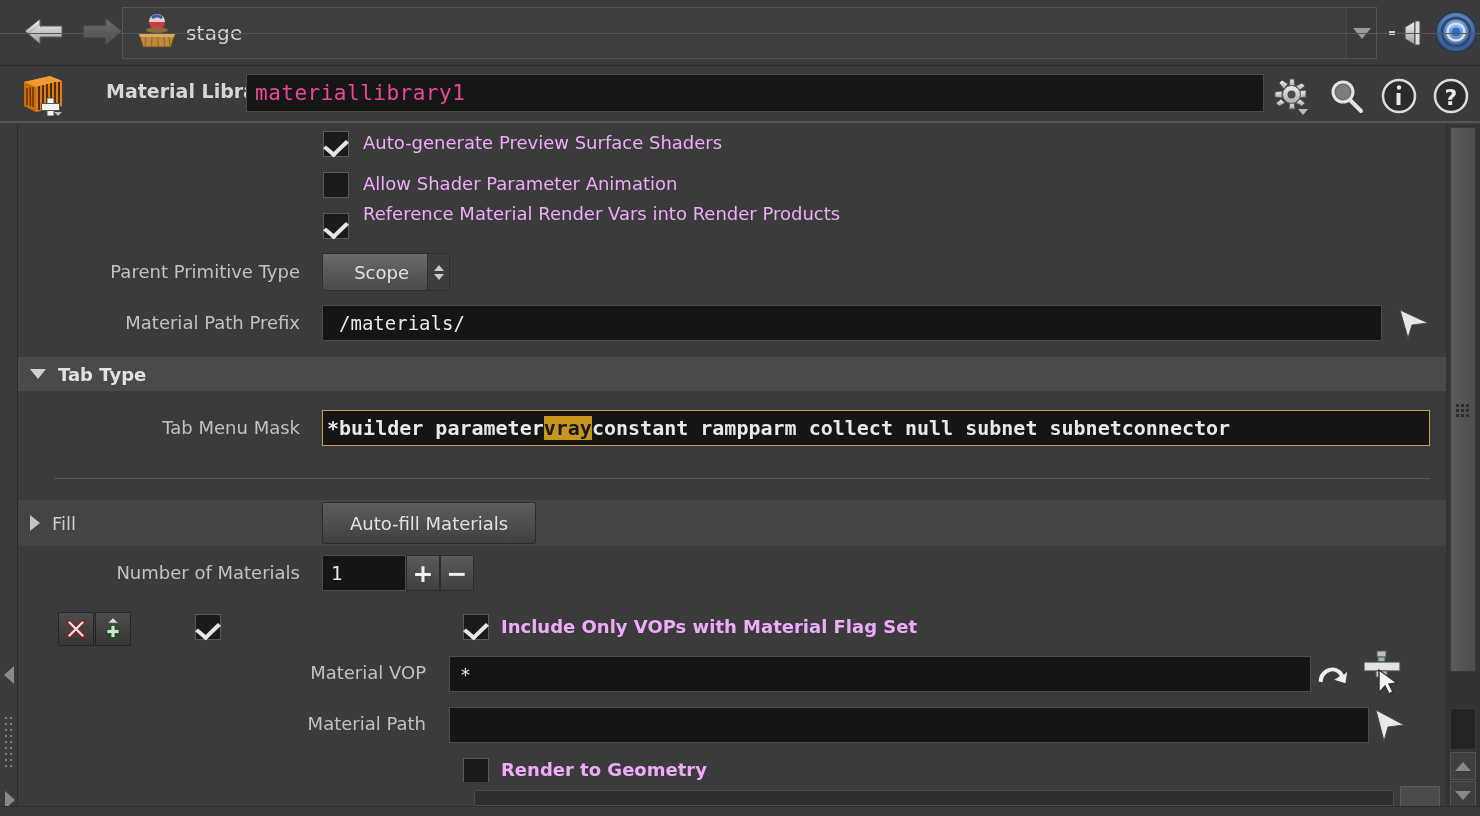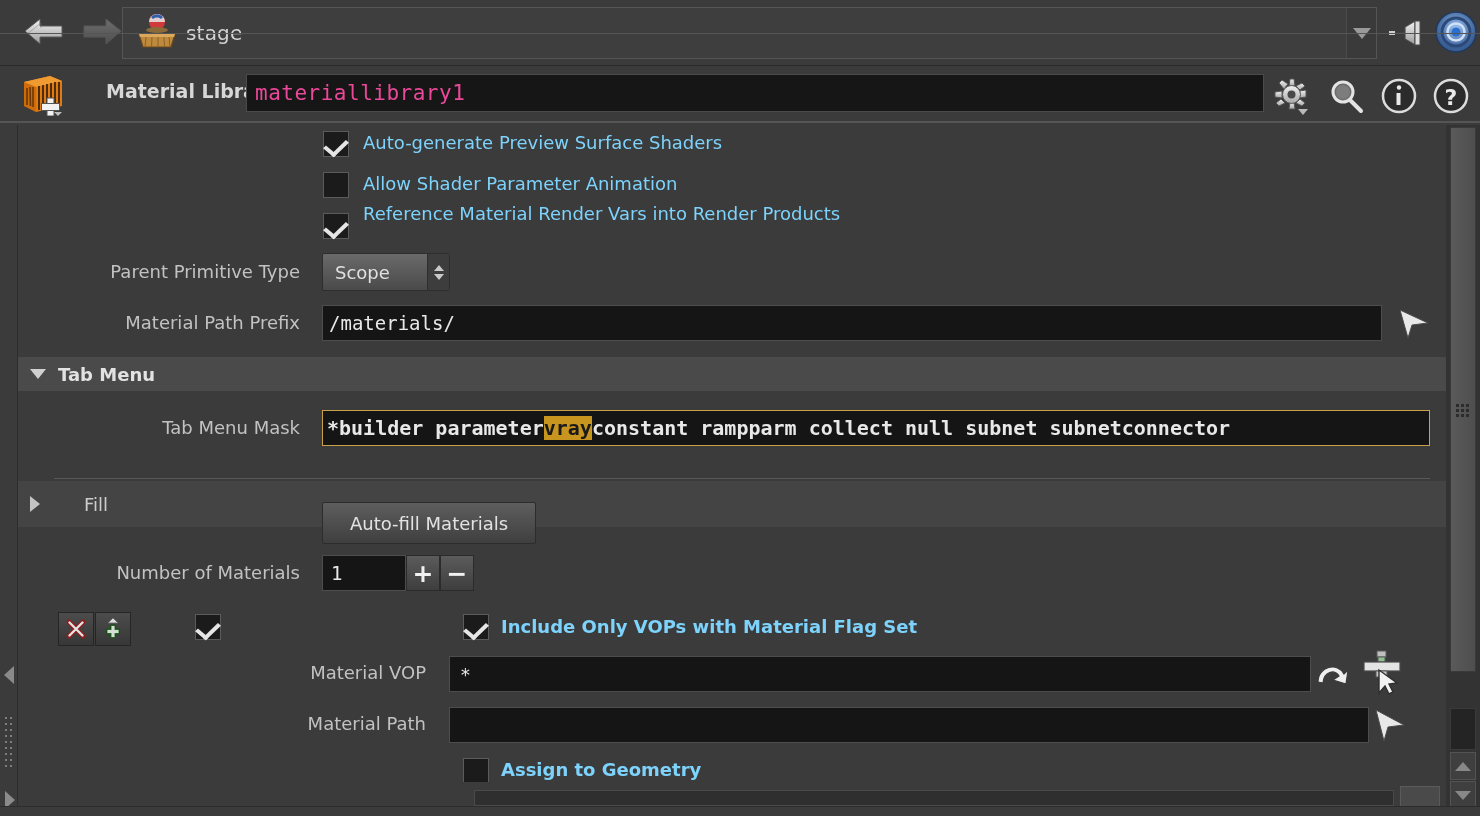--- a/index.html
+++ b/index.html
@@ -67,41 +67,41 @@
   
   .cb{
     position:absolute; width:26px; height:26px;
     background:#1b1b1b; border:1px solid #5b5b5b; cursor:pointer;
   }
   .cb.checked::after{
     content:""; position:absolute; left:5px; top:3px; width:10px; height:17px;
     border:solid #e6e6e6; border-width:0 4px 4px 0;
     transform:rotate(40deg) skewX(-6deg);
   }
-  .cblabel{ position:absolute; font-size:18px; color:#7dd3fc; white-space:nowrap;}
+  .cblabel{ position:absolute; font-size:18px; color:#f0abfc; white-space:nowrap;}
 
   
   .combo{
     position:absolute; height:38px;
     background:linear-gradient(#6a6a6a,#4a4a4a);
     border:1px solid #2e2e2e; border-radius:2px;
     display:flex; align-items:center; cursor:pointer;
   }
-  .combo .ctext{ flex:1; text-align:left; font-size:18px; color:#e0e0e0; padding:0 12px;}
+  .combo .ctext{ flex:1; text-align:right; font-size:18px; color:#e0e0e0; padding:0 18px;}
   .combo .carrows{
     width:22px; height:100%; background:#3d3d3d; border-left:1px solid #2e2e2e;
     display:flex; flex-direction:column; align-items:center; justify-content:center; gap:3px;
   }
   .carrows .up{width:0;height:0;border-left:5px solid transparent;border-right:5px solid transparent;border-bottom:6px solid #c9c9c9;}
   .carrows .dn{width:0;height:0;border-left:5px solid transparent;border-right:5px solid transparent;border-top:6px solid #c9c9c9;}
 
   
   .tfield{
     position:absolute; height:36px; background:#151515;
-    border:1px solid #4d4d4d; display:flex; align-items:center; padding-left:6px;
+    border:1px solid #4d4d4d; display:flex; align-items:center; padding-left:16px;
     font-family:"DejaVu Sans Mono", monospace; font-size:19px; color:#e8e8e8;
     overflow:hidden; white-space:nowrap; cursor:text;
   }
   .tfield.focus{ border:1px solid #c9a14a; }
   .hl{ background:#c8951e; color:#1a1a1a; }
 
   
   .sechdr{
     position:absolute; left:0; width:1428px; height:34px;
     background:#4a4a4a; display:flex; align-items:center; padding-left:12px;
@@ -367,33 +367,33 @@
       <span>/materials/</span>
     </div>
     <div class="icobtn" style="left:1376px; top:182px;">
       <svg width="42" height="34" viewBox="0 0 42 34">
         <path d="M6 3 L34 16 L18 18 L14 31 Z" fill="#e8e8e8" stroke="#4a4a4a" stroke-width="1"></path>
       </svg>
     </div>
 
     <div class="sechdr" style="top:232px;">
       <div class="caret-d"></div>
-      <div class="stitle">Tab Menu</div>
+      <div class="stitle">Tab Type</div>
     </div>
 
     <div class="plabel" style="left:0px; top:292px; width:282px;">Tab Menu Mask</div>
     <div class="tfield focus" style="left:304px; top:285px; width:1108px; font-weight:bold; font-size:20px; padding-left:4px;">
       <span>*builder parameter </span>
         <span class="hl">vray</span>
         <span> constant rampparm collect null subnet subnetconnector</span>
     </div>
 
     <div class="hsep" style="left:36px; top:353px; width:1376px;"></div>
 
-    <div class="subhdr" style="top:356px;gap:32px;">
+    <div class="subhdr" style="top:375px;">
       <div class="caret-r"></div>
       <div class="stitle">Fill</div>
     </div>
     <div class="pbtn" style="left:304px; top:377px; width:214px;">
       <span>Auto-fill Materials</span>
     </div>
 
     <div class="plabel" style="left:0px; top:437px; width:282px;">Number of Materials</div>
     <div class="tfield" style="left:304px; top:430px; width:84px; padding-left:8px;">
       <span>1</span>
@@ -446,21 +446,21 @@
     <div class="tfield" style="left:431px; top:582px; width:920px; padding-left:10px;">
       <span></span>
     </div>
     <div class="icobtn" style="left:1352px; top:582px;">
       <svg width="42" height="38" viewBox="0 0 42 38">
         <path d="M6 3 L34 18 L18 20 L14 34 Z" fill="#e8e8e8" stroke="#4a4a4a" stroke-width="1"></path>
       </svg>
     </div>
 
     <div class="cb" style="left:445px; top:633px;"></div>
-    <div class="cblabel" style="left:483px; top:634px; font-weight:bold;">Assign to Geometry</div>
+    <div class="cblabel" style="left:483px; top:634px; font-weight:bold;">Render to Geometry</div>
 
   </div>
 
   <div class="vscroll">
     <div class="vthumb">
       <div class="grip">
         <i style="left:0;top:0"></i>
           <i style="left:5px;top:0"></i>
           <i style="left:10px;top:0"></i>
         <i style="left:0;top:5px"></i>

